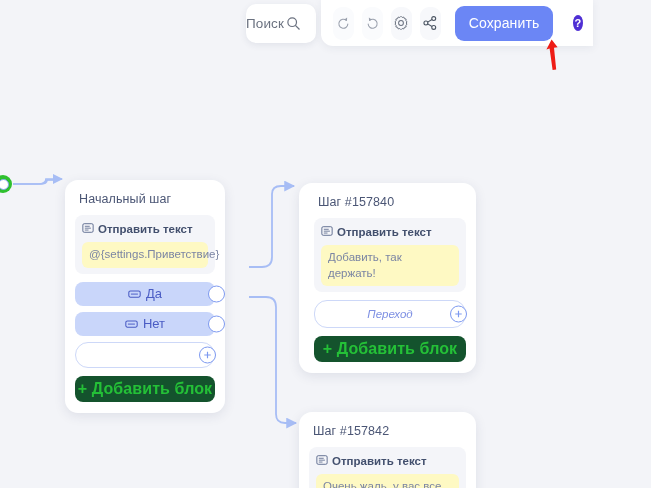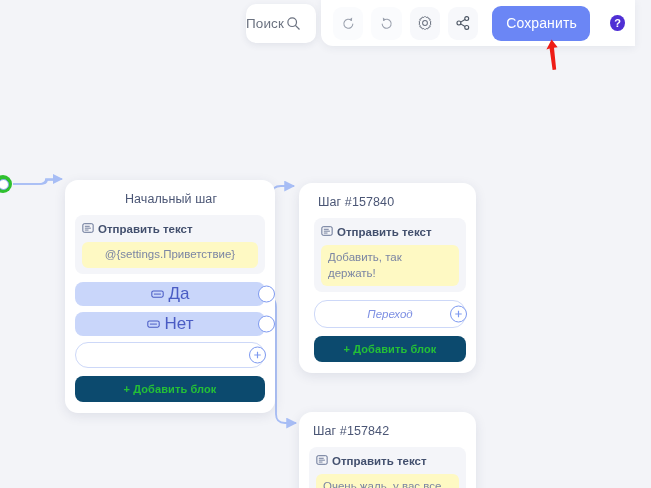--- a/index.html
+++ b/index.html
@@ -61,21 +61,21 @@
     margin-left: 2px;
     flex: 0 0 auto;
     display: flex;
     align-items: center;
   }
 
   .tool-panel {
     position: absolute;
     left: 321px; top: 0px;
     height: 46px;
-    width: 314px;
+    width: 272px;
     background: #ffffff;
     border-radius: 0 0 0 12px;
     box-shadow: 0 2px 8px rgba(40,50,90,0.07);
     display: flex;
     align-items: center;
     padding: 0 10px 0 12px;
     box-sizing: border-box;
     gap: 8px;
     pointer-events: auto;
   }
@@ -200,21 +200,21 @@
     margin-bottom: 6px;
     background: #c9d6fa;
     border-radius: 8px;
     display: flex;
     align-items: center;
     justify-content: center;
     gap: 5px;
     cursor: pointer;
   }
   .opt .txt {
-    font-size: 17px;
+    font-size: 13px;
     color: #4a5cc4;
   }
   .port {
     position: absolute;
     right: -10px; top: 50%;
     transform: translateY(-50%);
     width: 17px; height: 17px;
     border-radius: 50%;
     background: #ffffff;
     border: 1.7px solid #7d99f0;
@@ -247,27 +247,27 @@
     border-radius: 50%;
     background: #ffffff;
     border: 1.4px solid #7d99f0;
     box-sizing: border-box;
     display: flex;
     align-items: center;
     justify-content: center;
     cursor: pointer;
   }
   .addblk {
-    background: #0c4a6e;
+    background: #14532d;
     border-radius: 8px;
     height: 26px;
     display: flex;
     align-items: center;
     justify-content: center;
-    font-size: 11px;
+    font-size: 16px;
     font-weight: bold;
     color: #24c037;
     cursor: pointer;
     letter-spacing: .1px;
   }
 </style>
 </head>
 <body>
 
 <div id="canvas">
@@ -287,21 +287,21 @@
 
     <path d="M249,267 H262 Q272,267 272,257 V194 Q272,186 281,186 H294" fill="none" stroke="#a7bdf5" stroke-width="1.8" marker-end="url(#ah)"></path>
 
     <path d="M249,297 H266 Q276,297 276,307 V414 Q276,423 285,423 H296" fill="none" stroke="#a7bdf5" stroke-width="1.8" marker-end="url(#ah)"></path>
   </svg>
 
   <div class="start-dot">
     <i></i>
   </div>
 
-  <div class="node" style="left:65px; top:180px; width:210px;text-align:center;">
+  <div class="node" style="left:65px; top:180px; width:160px;">
     <div class="node-title">Начальный шаг</div>
 
     <div class="blk">
       <div class="blk-head">
         <span>
           <svg width="12" height="12" viewBox="0 0 14 14">
             <rect x="1" y="2" width="12" height="10" rx="1.6" fill="none" stroke="#5d6b8e" stroke-width="1.1"></rect>
             <line x1="3.3" y1="5" x2="9" y2="5" stroke="#5d6b8e" stroke-width="1"></line>
             <line x1="3.3" y1="7.2" x2="10.4" y2="7.2" stroke="#5d6b8e" stroke-width="1"></line>
             <line x1="3.3" y1="9.4" x2="7.6" y2="9.4" stroke="#5d6b8e" stroke-width="1"></line>

